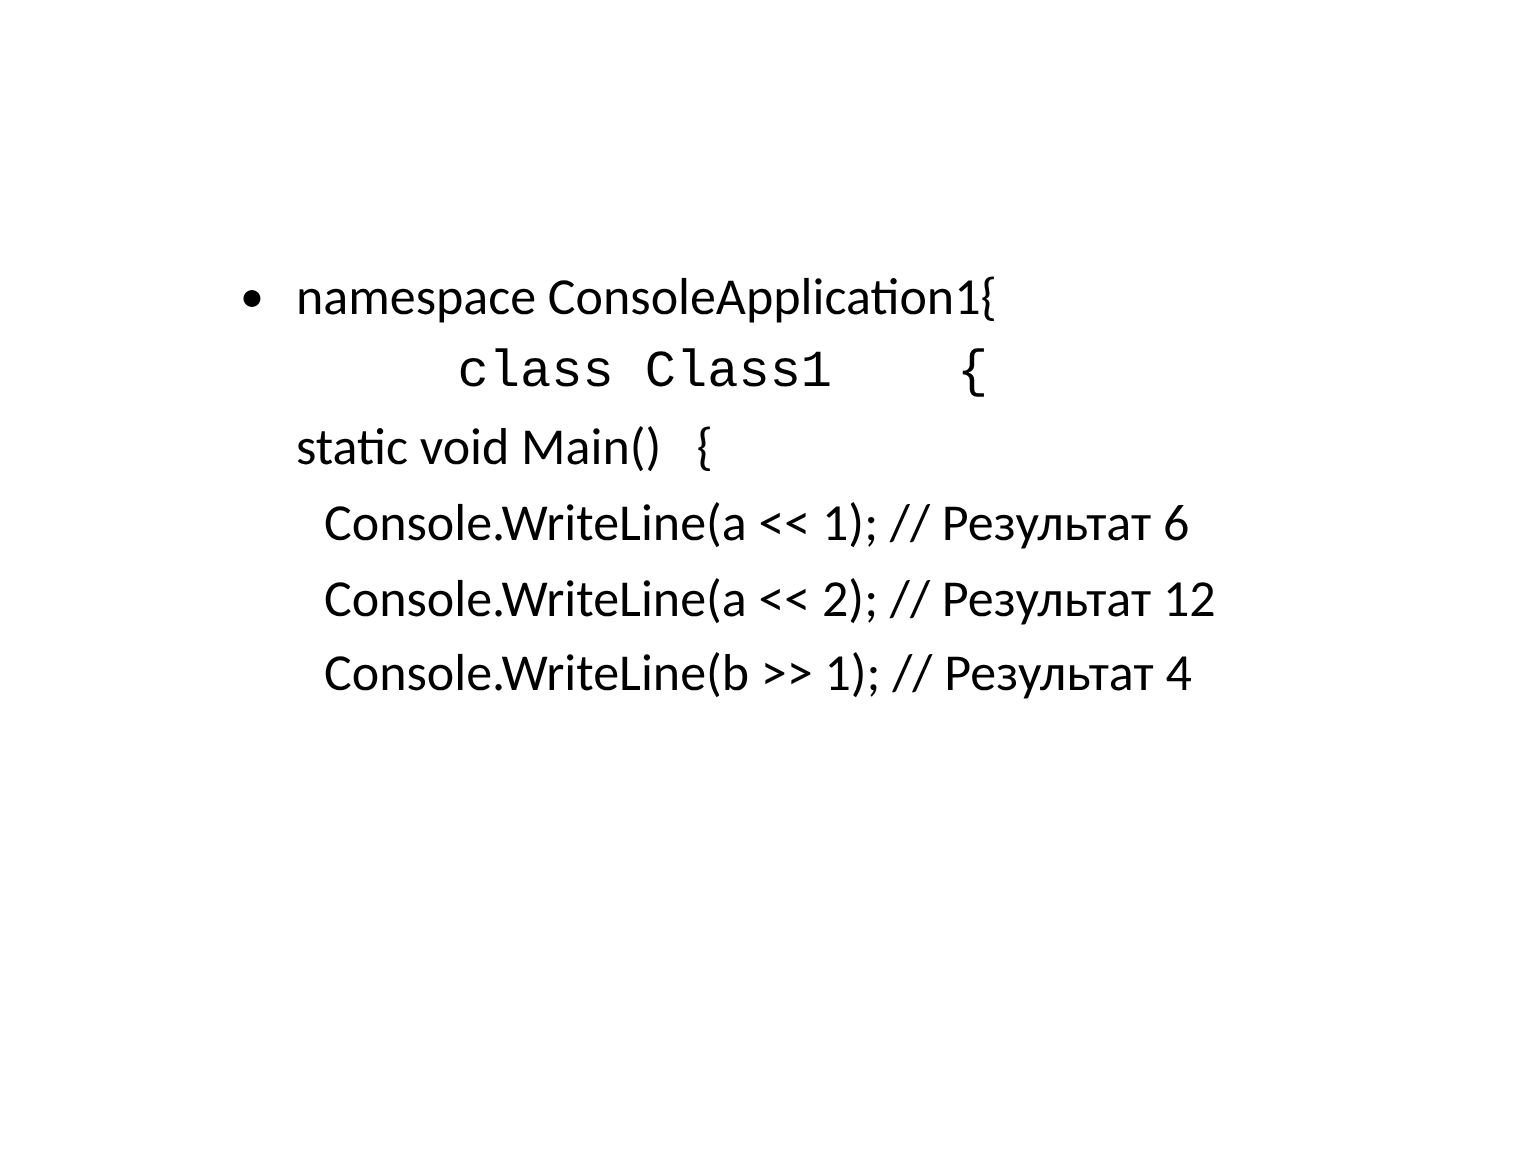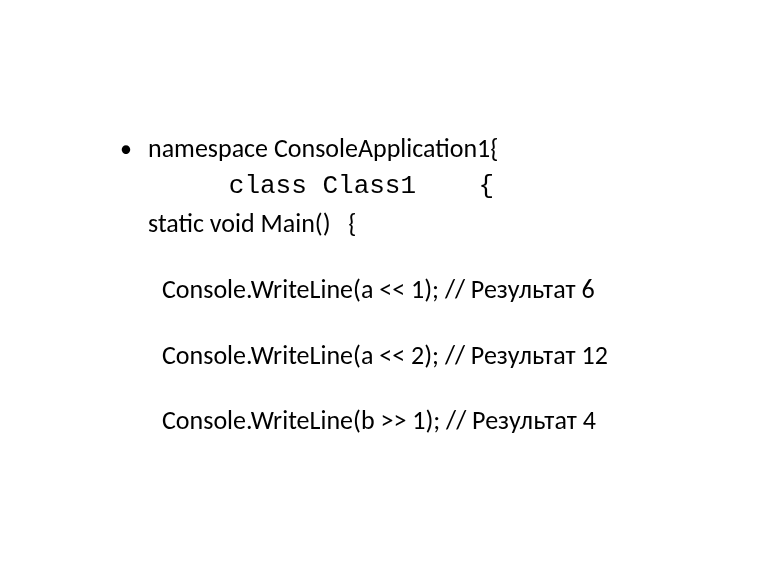--- a/index.html
+++ b/index.html
@@ -24,21 +24,21 @@
     .bullet-marker {
       position: absolute;
       left: 0;
       top: 2px;
       font-size: 24px;
     }
     .line {
       white-space: pre;
     }
     .idt1 { padding-left: 34px; font-family: Liberation Mono, monospace; }
-    .idt2 { padding-left: 14px; margin-top: 28px; }
+    .idt2 { padding-left: 14px; }
   </style>
 </head>
 <body>
 
 <div class="slide">
   <div class="bullet-item">
     <span class="bullet-marker">•</span>
     <div class="line">namespace ConsoleApplication1{</div>
     <div class="line idt1">   class Class1    {</div>
     <div class="line">static void Main()   {</div>

